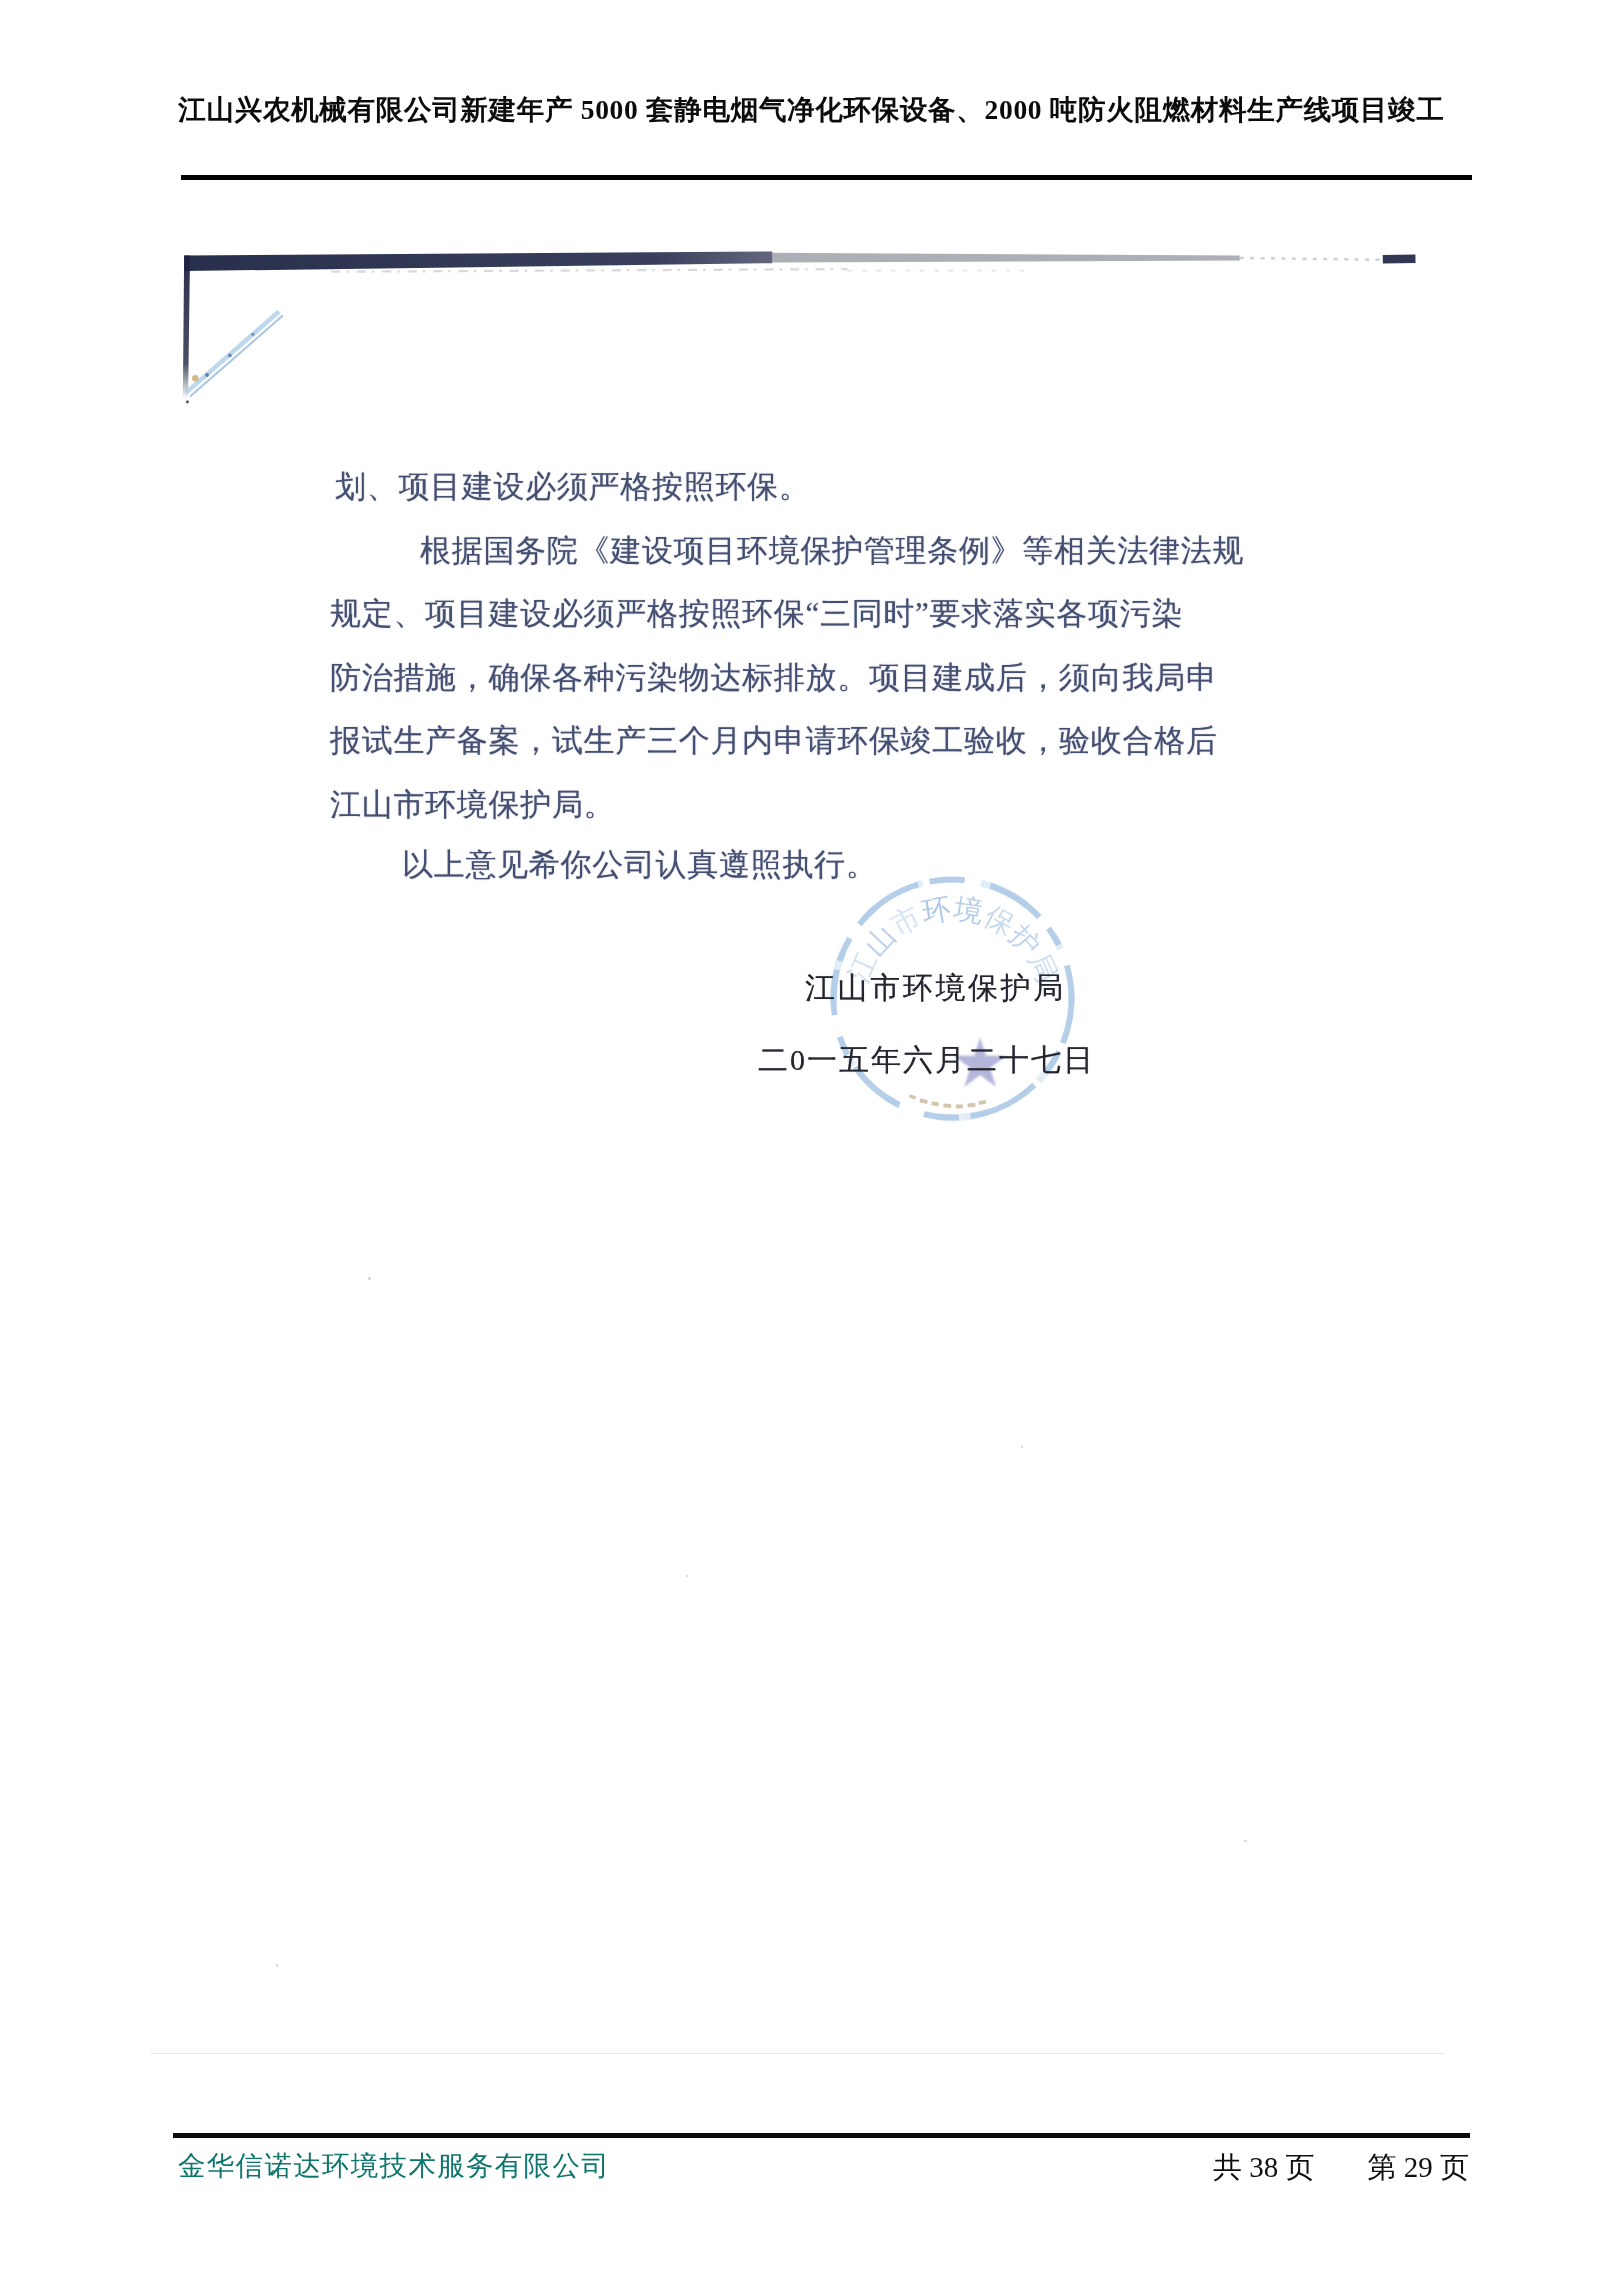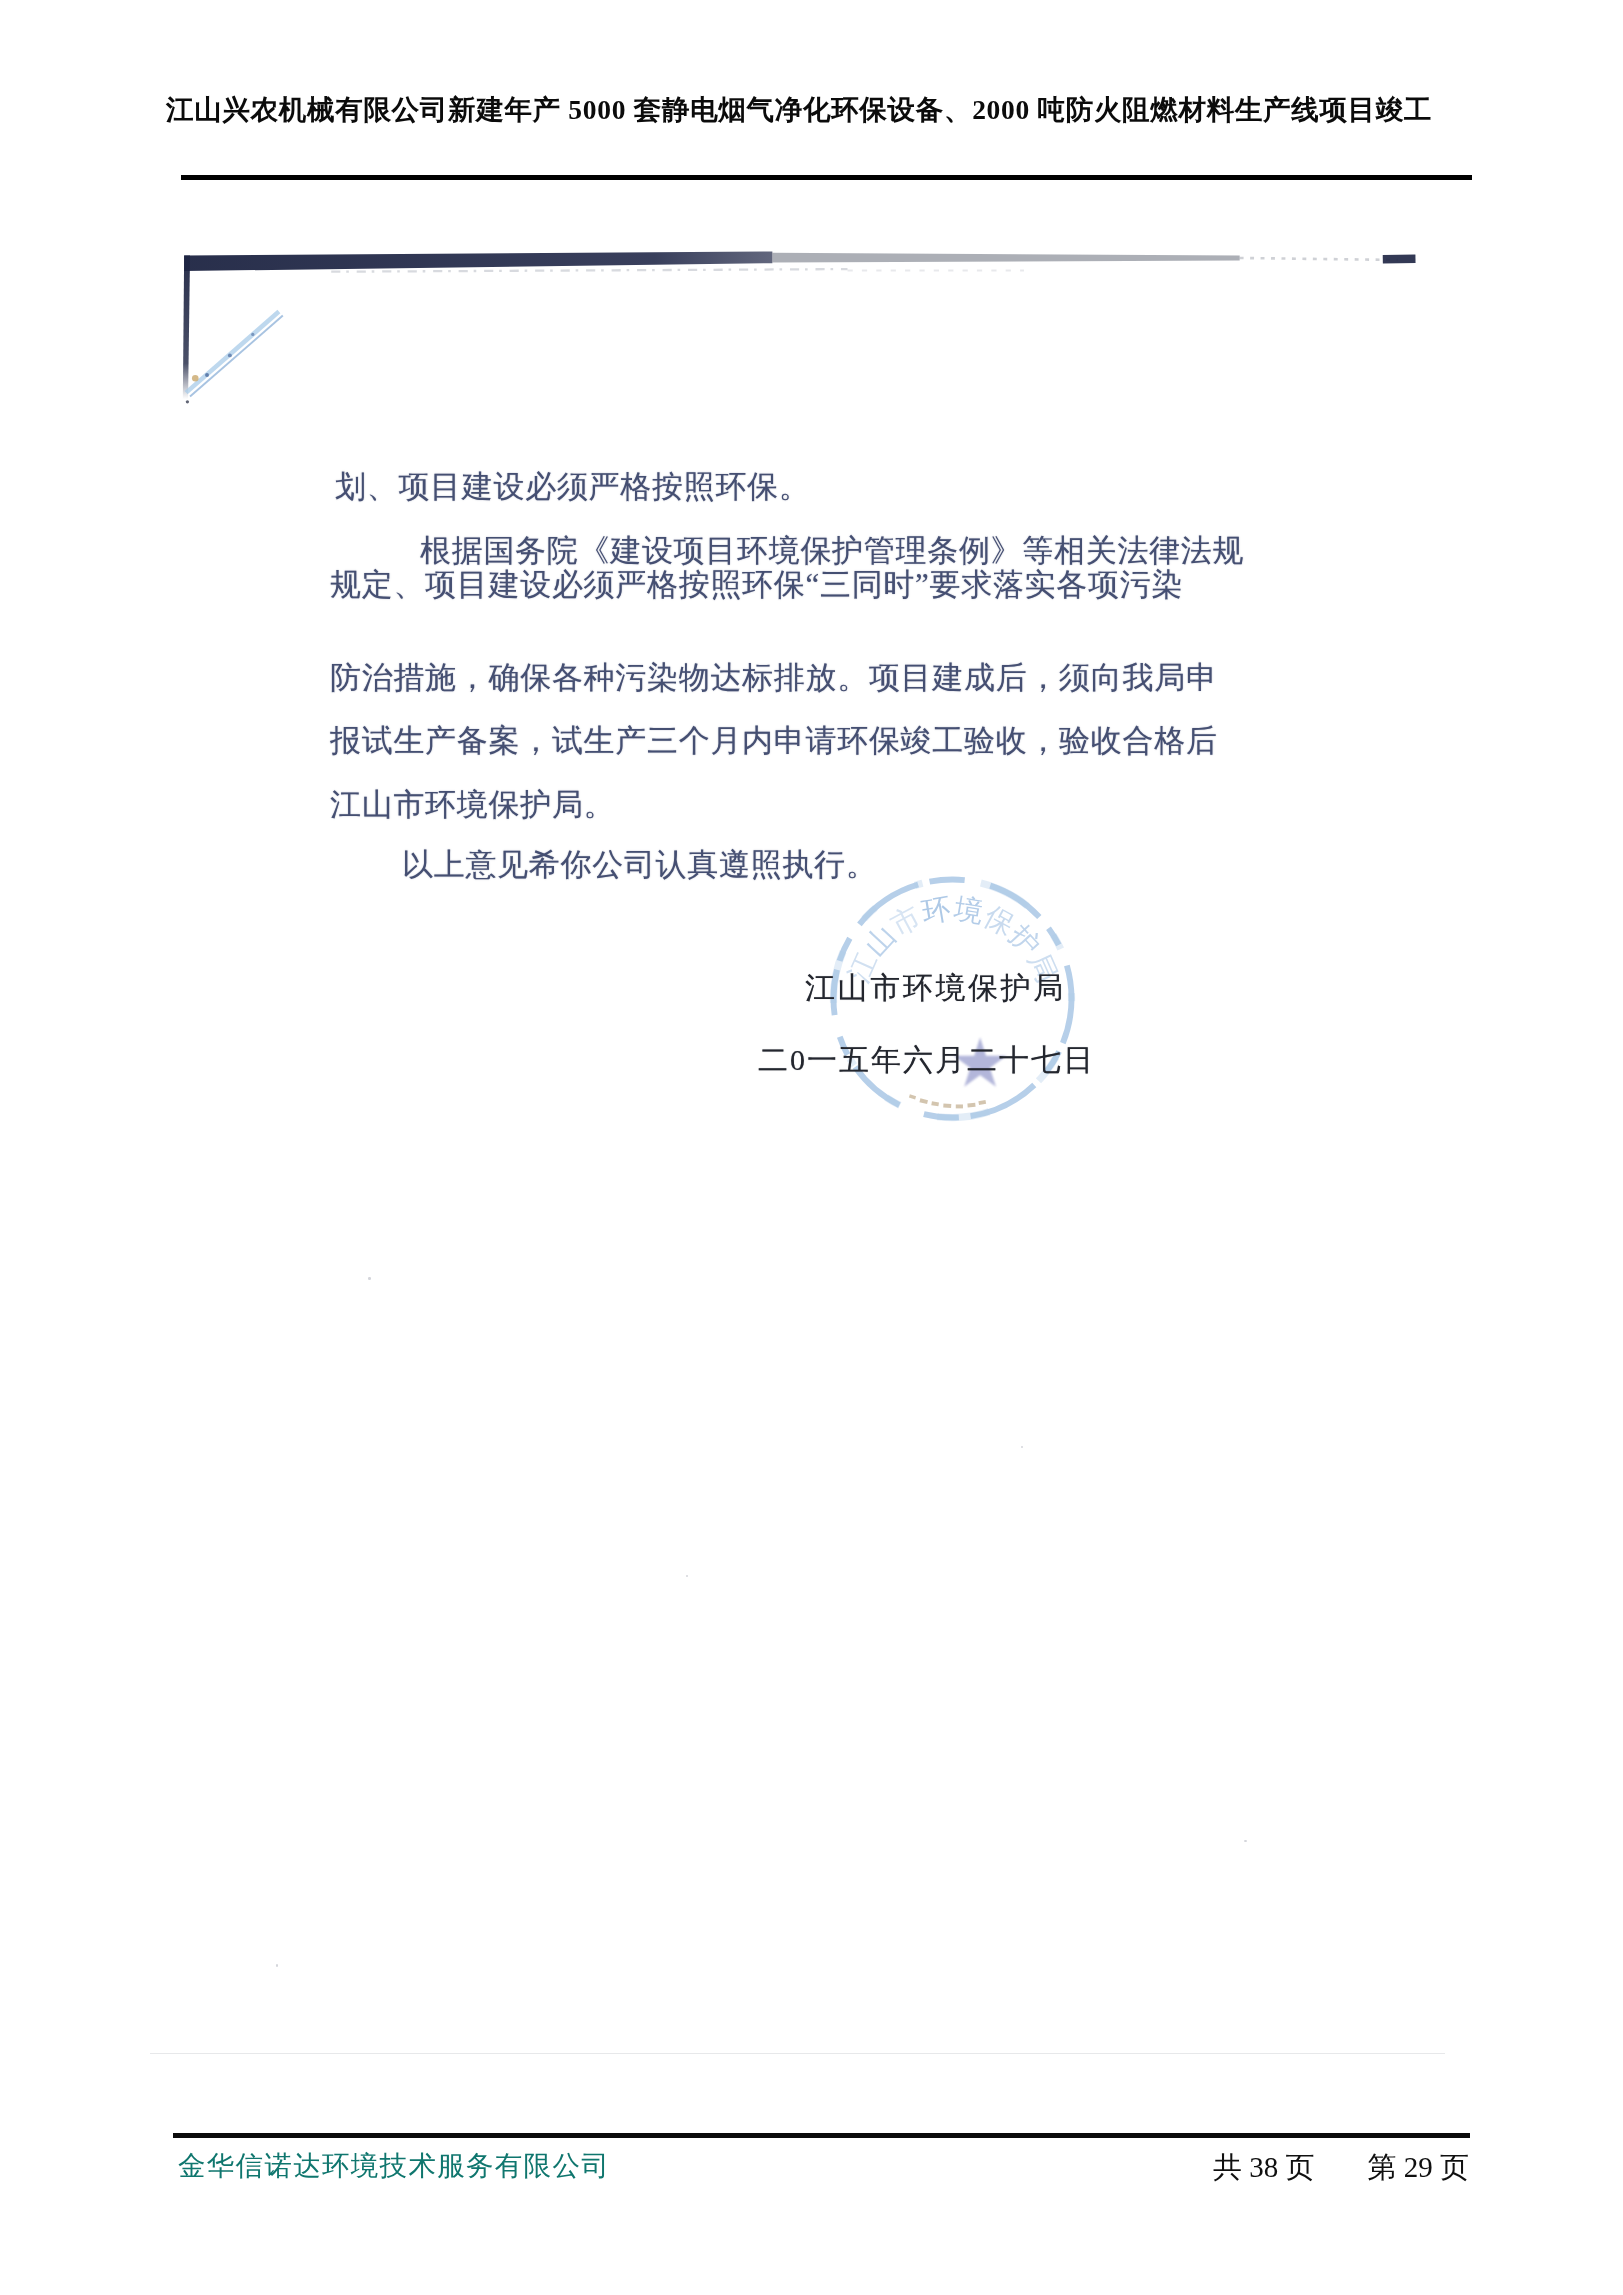--- a/index.html
+++ b/index.html
@@ -5,38 +5,38 @@
   html,body { margin:0; padding:0; background:#e8e8e8; }
   .page {
     position:relative; width:1623px; height:2295px; margin:0 auto;
     background:#ffffff; overflow:hidden;
     font-family:"Liberation Serif","DejaVu Serif",serif;
   }
 
   
   .header-title {
     position:absolute; top:90px; left:166px; width:1291px;
-    text-align:left; font-weight:bold; color:#0b0b0b;
+    text-align:center; font-weight:bold; color:#0b0b0b;
     font-size:27.5px; line-height:39px; letter-spacing:0.7px;
   }
   .header-rule {
     position:absolute; top:175px; left:181px; width:1291px; height:4.6px;
     background:#000;
   }
 
   
   .letter-body { position:absolute; top:0; left:0; }
   .bline {
     position:absolute; white-space:nowrap;
     font-size:31px; letter-spacing:0.7px; color:#454f72;
     text-shadow:0 0 1.3px rgba(69,79,114,.55);
   }
   .bline:nth-of-type(1){ top:466px;  left:335px; }
   .bline:nth-of-type(2){ top:530px;  left:420px; }
-  .bline:nth-of-type(3){ top:564px;  left:330px;font-family:Liberation Serif, serif; }
+  .bline:nth-of-type(3){ top:593px;  left:330px;font-family:Liberation Serif, serif; }
   .bline:nth-of-type(4){ top:657px; left:330px; }
   .bline:nth-of-type(5){ top:720px; left:330px; }
   .bline:nth-of-type(6){ top:784px; left:330px; }
   .bline:nth-of-type(7){ top:844px; left:402px; }
 
   .sig-agency {
     position:absolute; top:968px; left:805px; white-space:nowrap;
     font-size:30px; letter-spacing:2.6px; color:#23262e;
     text-shadow:0 0 0.7px rgba(35,38,46,.6);
   }

